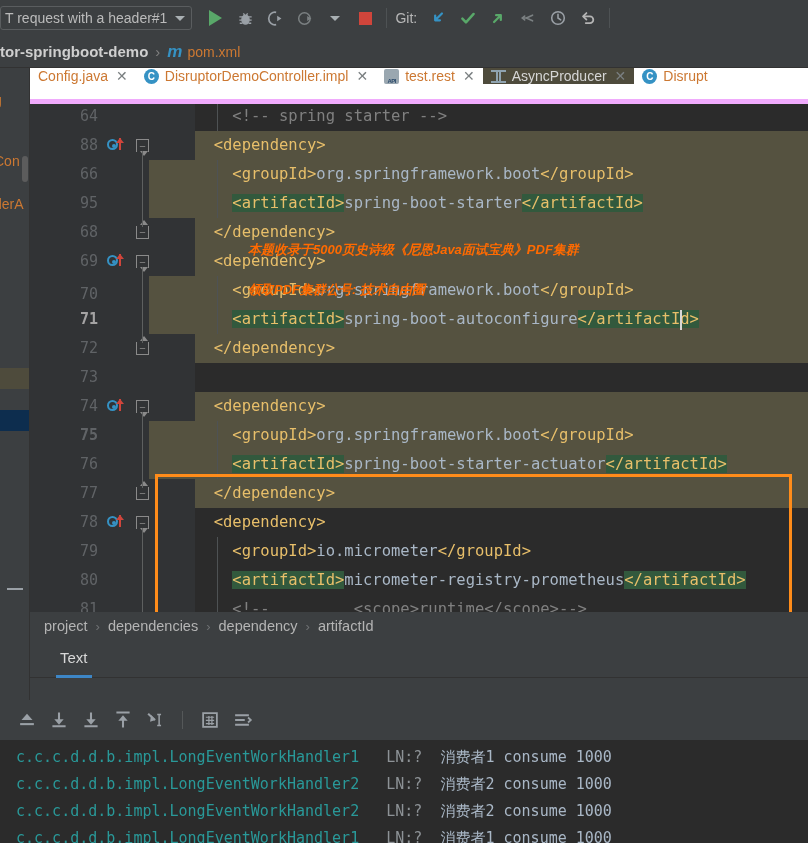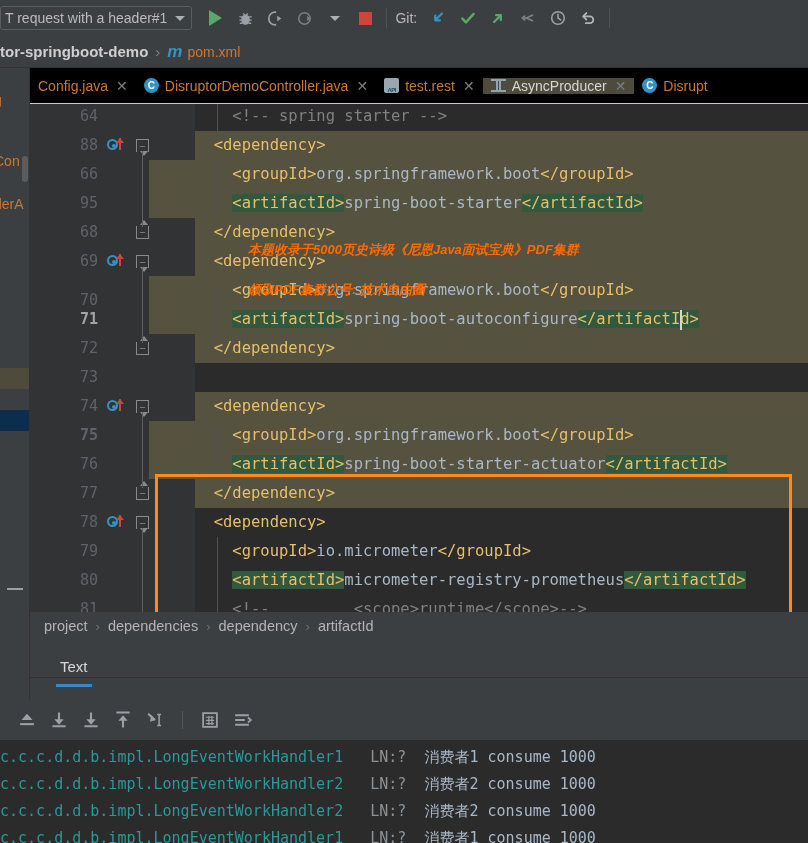--- a/index.html
+++ b/index.html
@@ -63,22 +63,22 @@
   .lt-sel1 { position: absolute; left: 0; width: 30px; height: 21px; background: #4e4b3c; }
   .lt-sel2 { position: absolute; left: 0; width: 30px; height: 21px; background: #0d2d4e; }
   .lt-scroll { position: absolute; left: 22px; width: 6px; background: #5c5c5c; border-radius: 3px; }
   .lt-collapse {
     position: absolute; left: 7px; width: 16px; height: 2px; background: #9aa0a6;
   }
 
   
   .tabbar {
     position: absolute; left: 30px; top: 68px; width: 778px; height: 36px;
-    background: #000000; display: flex; align-items: center; overflow: hidden;
-    border-bottom: 1px solid #f0abfc;
+    background: #ffffff; display: flex; align-items: flex-start; overflow: hidden;
+    border-bottom: 5px solid #f0abfc;
   }
   .tab {
     display: flex; align-items: center; padding: 0 8px; gap: 6px;
     white-space: nowrap; position: relative;
   }
   .tab.active { background: #4e4b3c; }
   .tab-name { font-size: 14px; color: #cc7832; }
   .tab-name.plain { color: #d6d6d6; }
   .tab-x { color: #7a7f81; font-size: 14px; margin-left: 2px; }
   .ico-c {
@@ -189,21 +189,21 @@
   .crumbbar {
     position: absolute; left: 30px; top: 612px; width: 778px; height: 28px;
     background: #3c3f41; display: flex; align-items: center; padding-left: 14px;
   }
   .crumb { color: #b4b4b4; font-size: 14.5px; }
   .crumb-sep { color: #6e7173; font-size: 13px; margin: 0 8px; }
 
   
   .subtabs {
     position: absolute; left: 30px; top: 640px; width: 778px; height: 38px;
-    background: #3c3f41; display: flex; align-items: flex-end; padding-left: 30px; gap: 34px;
+    background: #3c3f41; display: flex; align-items: center; padding-left: 30px; gap: 34px;
     border-bottom: 1px solid #323232;
   }
   .subtab { color: #b4b4b4; font-size: 15px; position: relative; padding-bottom: 2px; }
   .subtab.active { color: #d8d8d8; }
   .subtab.active::after {
     content: ""; position: absolute; left: -4px; right: -4px; bottom: -10px;
     height: 3px; background: #3d86c6;
   }
 
   
@@ -222,21 +222,21 @@
     background: #3c3f41; display: flex; align-items: center; padding-left: 16px; gap: 10px;
   }
   .ctb-sep { width: 1px; height: 18px; background: #555859; margin: 0 6px; }
   .ctb { width: 22px; height: 22px; position: relative; }
   .console-body {
     position: absolute; left: 0; top: 40px; width: 808px; height: 103px;
     background: #2b2b2b; overflow: hidden;
   }
   .logline {
     position: absolute; left: 0; height: 27px; line-height: 27px; white-space: pre;
-    font-family: "DejaVu Sans Mono", monospace; font-size: 15px;
+    font-family: "DejaVu Sans Mono", monospace; font-size: 15px; padding-left: 16px;
   }
   .lg-cls { color: #299999; }
   .lg-ln  { color: #8d9296; }
   .lg-msg { color: #a9b7c6; }
   .cons-drag {
     position: absolute; left: 10px; top: 2px; width: 26px; height: 3px; background: #787878;
   }
   .vsep { position: absolute; background: #323232; }
 </style>
 </head>
@@ -340,21 +340,21 @@
   </div>
   <div class="vsep" style="left:29px;top:68px;width:1px;height:567px"></div>
 
   <div class="tabbar">
     <div class="tab">
       <span class="tab-name">Config.java</span>
       <span class="tab-x">✕</span>
     </div>
     <div class="tab">
       <span class="ico-c">C</span>
-      <span class="tab-name">DisruptorDemoController.java</span>
+      <span class="tab-name">DisruptorDemoController.impl</span>
       <span class="tab-x">✕</span>
     </div>
     <div class="tab">
       <span class="ico-api">API</span>
       <span class="tab-name">test.rest</span>
       <span class="tab-x">✕</span>
     </div>
     <div class="tab active">
       <span class="ico-prod">
           <i></i>
@@ -409,21 +409,21 @@
         <div class="lnum" style="top: 61px;">66</div>
         <div class="lnum" style="top: 90px;">95</div>
         <div class="lnum" style="top: 119px;">68</div>
         <div class="fold bot" style="top: 122px;">−</div>
         <div class="lnum" style="top: 148px;">69</div>
         <div class="gico" style="top: 147px;">
           <span class="ring"></span>
           <span class="arr"></span>
         </div>
         <div class="fold top" style="top: 151px;">−</div>
-        <div class="lnum" style="top: 187px;">70</div>
+        <div class="lnum" style="top: 181px;">70</div>
         <div class="lnum cur" style="top: 206px;">71</div>
         <div class="lnum" style="top: 235px;">72</div>
         <div class="fold bot" style="top: 238px;">−</div>
         <div class="lnum" style="top: 264px;">73</div>
         <div class="lnum" style="top: 293px;">74</div>
         <div class="gico" style="top: 292px;">
           <span class="ring"></span>
           <span class="arr"></span>
         </div>
         <div class="fold top" style="top: 296px;">−</div>

